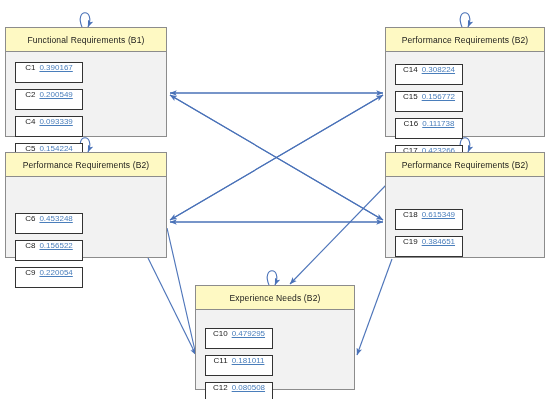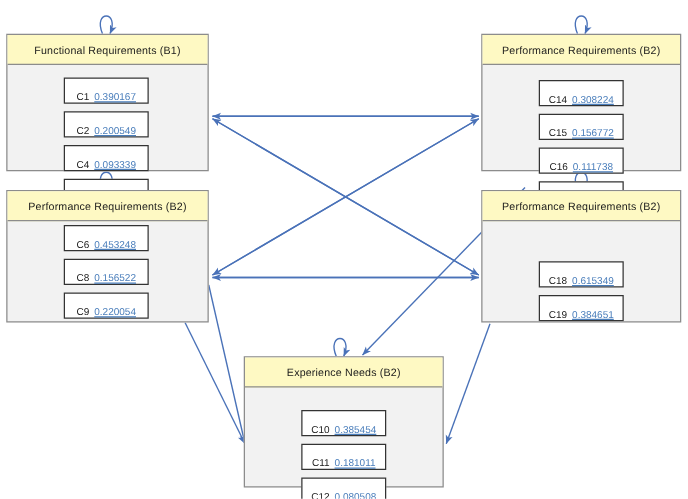--- a/index.html
+++ b/index.html
@@ -42,26 +42,25 @@
     gap:6px 12px;
   }
 
   .cell{
     box-sizing:border-box;
     width:68px;
     height:21px;
     background:#ffffff;
     border:1.4px solid #333333;
     display:flex;
-    align-items:flex-end;
+    align-items:flex-start;
     justify-content:center;
     gap:4px;
     font-size:8px;
     white-space:nowrap;
-    margin-left:36px;
   }
   .cell .k{color:#1a1a1a;}
   .cell .v{color:#4a7ebb;text-decoration:underline;}
 
   
   #c-fr   {left:5px;   top:27px;  width:162px; height:110px;}
   #c-pr1  {left:5px;   top:152px; width:162px; height:106px;}
   #c-pr2  {left:385px; top:27px;  width:160px; height:110px;}
   #c-pr3  {left:385px; top:152px; width:160px; height:106px;}
   #c-en   {left:195px; top:285px; width:160px; height:105px;}
@@ -122,21 +121,21 @@
       </div>
       <div class="cell">
         <span class="k">C5</span>
         <span class="v">0.154224</span>
       </div>
     </div>
   </div>
 
   <div class="cluster" id="c-pr1">
     <div class="cluster-header">Performance Requirements (B2)</div>
-    <div class="cluster-body" style="padding-top:3px;">
+    <div class="cluster-body" style="padding-top:36px;">
       <div class="cell">
         <span class="k">C6</span>
         <span class="v">0.453248</span>
       </div>
       <div class="cell">
         <span class="k">C8</span>
         <span class="v">0.156522</span>
       </div>
       <div class="cell">
         <span class="k">C9</span>
@@ -179,21 +178,21 @@
         <span class="v">0.384651</span>
       </div>
     </div>
   </div>
 
   <div class="cluster" id="c-en">
     <div class="cluster-header">Experience Needs (B2)</div>
     <div class="cluster-body" style="padding-top:18px;">
       <div class="cell">
         <span class="k">C10</span>
-        <span class="v">0.385454</span>
+        <span class="v">0.479295</span>
       </div>
       <div class="cell">
         <span class="k">C11</span>
         <span class="v">0.181011</span>
       </div>
       <div class="cell">
         <span class="k">C12</span>
         <span class="v">0.080508</span>
       </div>
 

